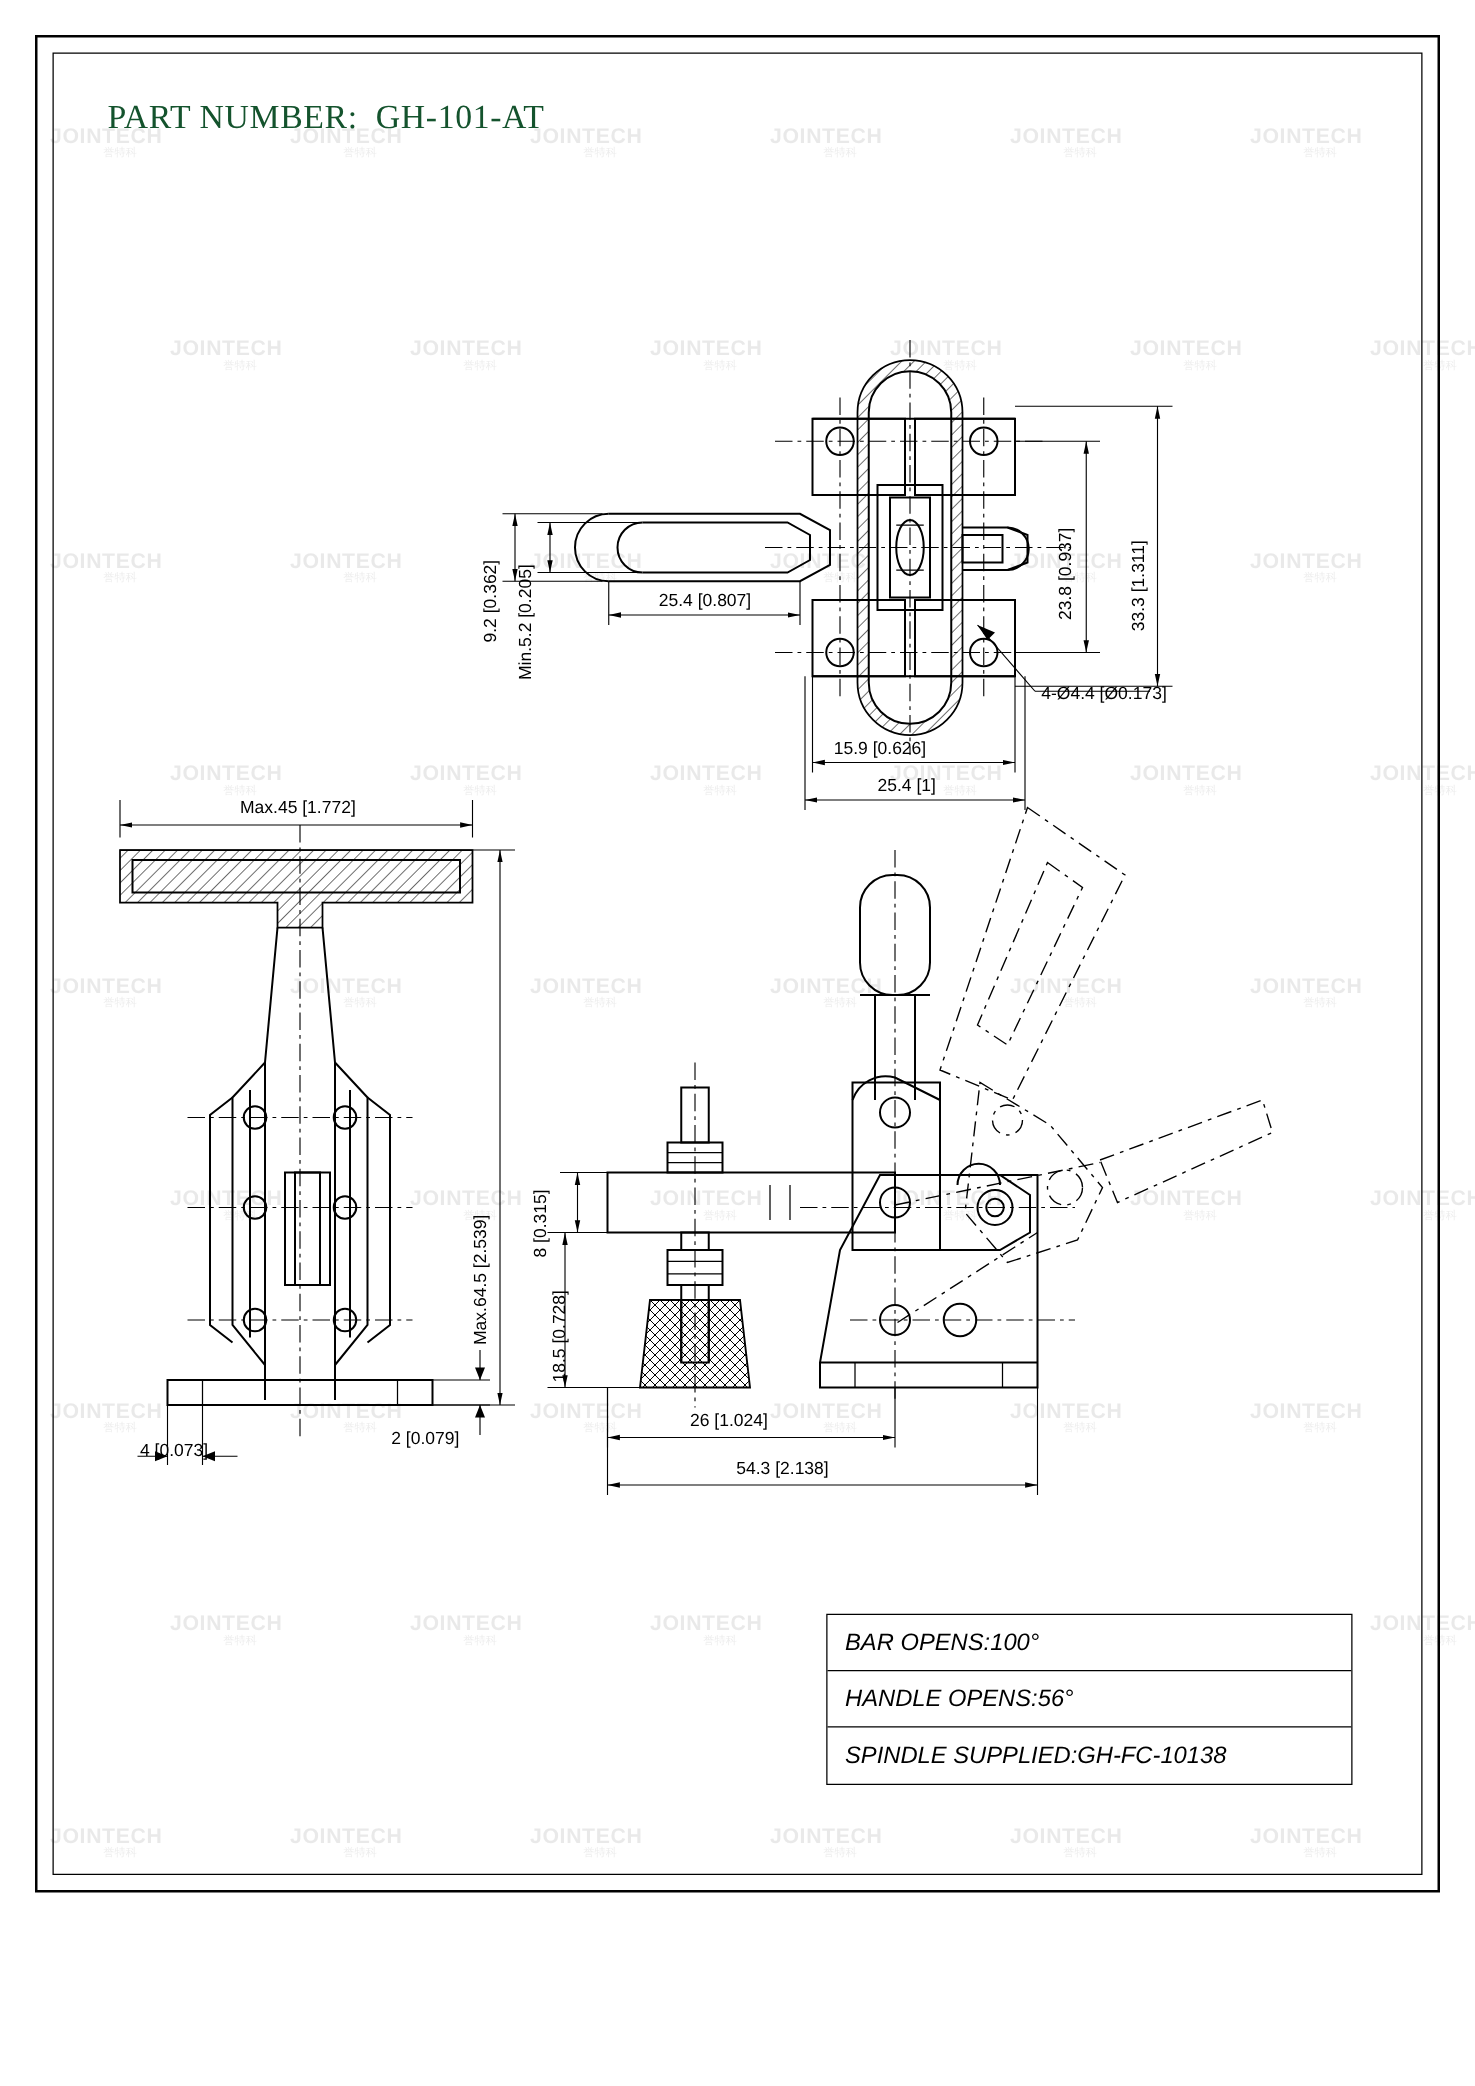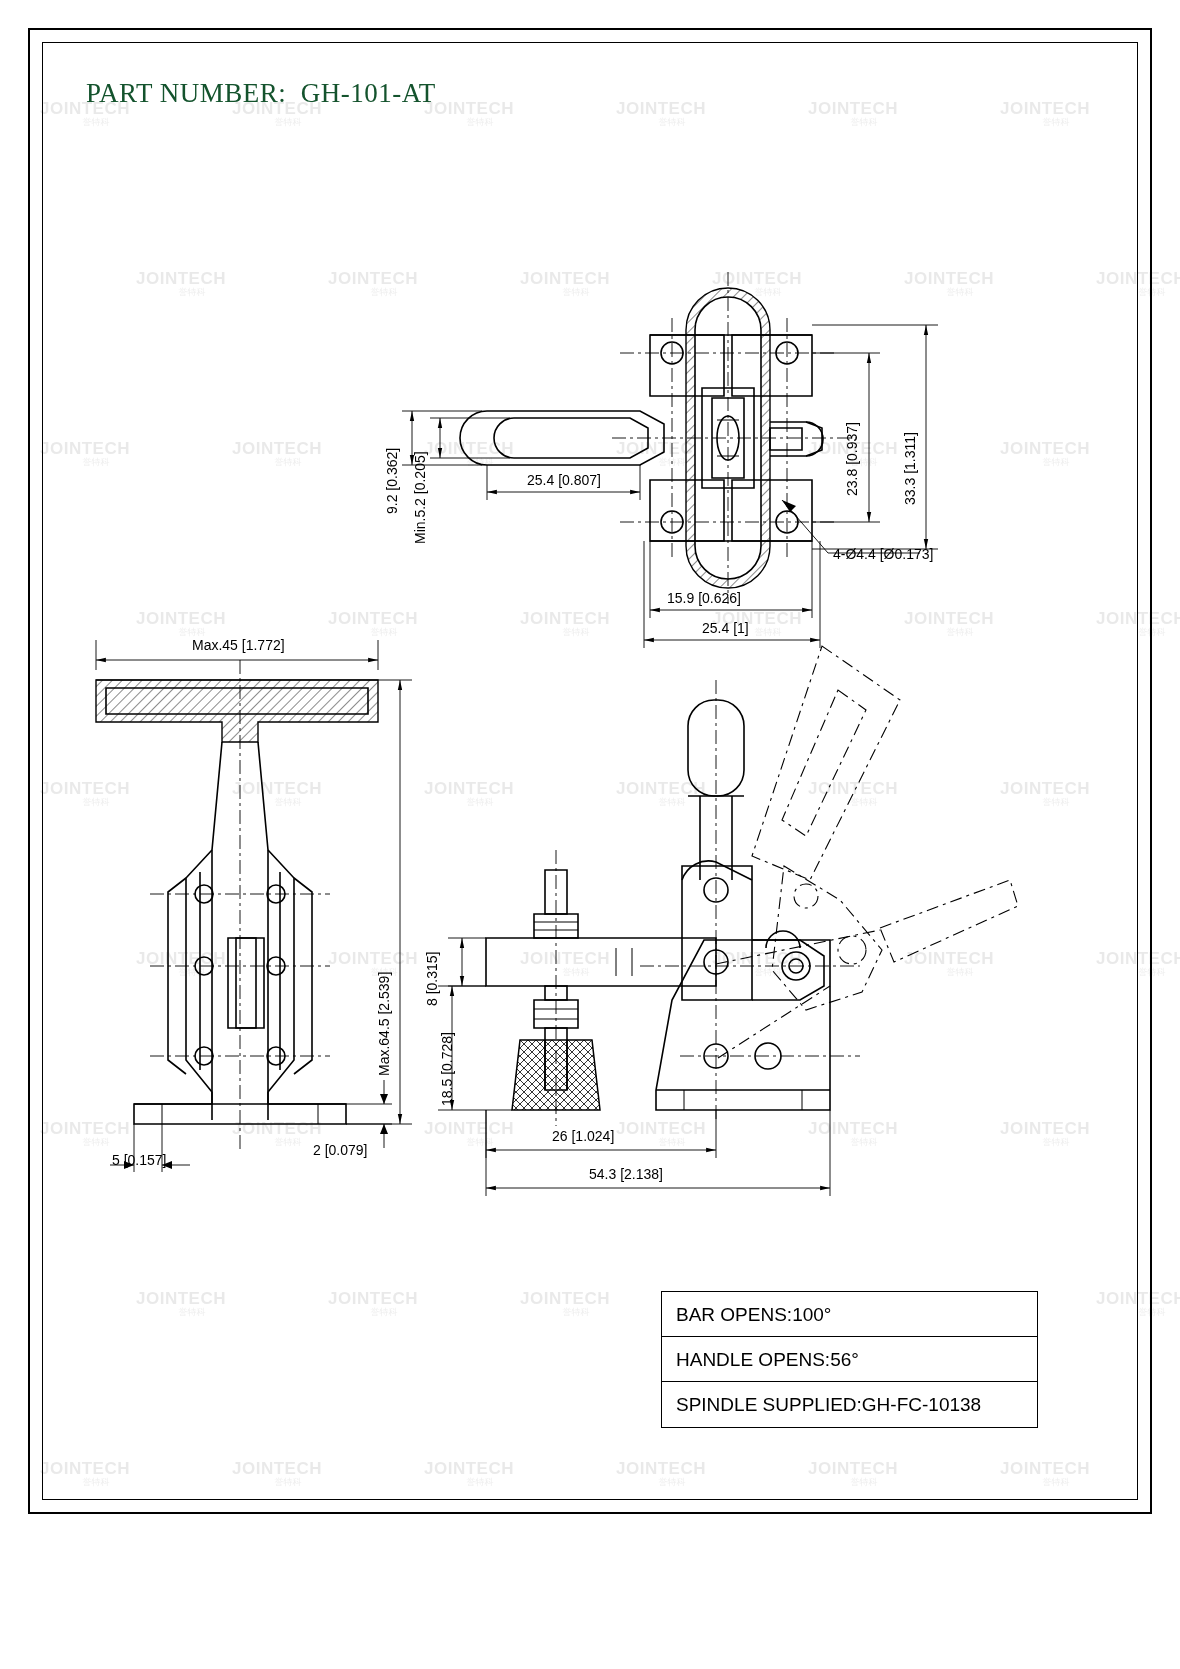--- a/index.html
+++ b/index.html
@@ -69,24 +69,25 @@
     font-size: 9px;
     color: #c3c3c3;
     text-align: center;
     line-height: 11px;
   }
   
   .notes {
     position: absolute;
     left: 661px;
     top: 1291px;
-    width: 377px;
+    width: 421px;
     border: 1.5px solid #000;
     box-sizing: border-box;
     background: #fff;
+    font-style: italic;
   }
   .notes .note-row {
     height: 45px;
     line-height: 45px;
     padding-left: 14px;
     font-size: 19px;
     color: #000;
     border-bottom: 1.5px solid #000;
     white-space: nowrap;
     box-sizing: border-box;
@@ -559,21 +560,21 @@
   <div class="dim rot" style="left:428px; top:528px;">Min.5.2 [0.205]</div>
   <div class="dim" style="left:527px; top:472px;">25.4 [0.807]</div>
   <div class="dim rot" style="left:860px; top:480px;">23.8 [0.937]</div>
   <div class="dim rot" style="left:918px; top:489px;">33.3 [1.311]</div>
   <div class="dim" style="left:833px; top:546px;">4-Ø4.4 [Ø0.173]</div>
   <div class="dim" style="left:667px; top:590px;">15.9 [0.626]</div>
   <div class="dim" style="left:689px; top:620px;margin-left:13px;">25.4 [1]</div>
 
   <div class="dim" style="left:192px; top:637px;">Max.45 [1.772]</div>
   <div class="dim rot" style="left:392px; top:1060px;">Max.64.5 [2.539]</div>
-  <div class="dim" style="left:112px; top:1152px;">5 [0.157]</div>
+  <div class="dim" style="left:112px; top:1152px;">4 [0.073]</div>
   <div class="dim" style="left:313px; top:1142px;">2 [0.079]</div>
 
   <div class="dim rot" style="left:440px; top:990px;">8 [0.315]</div>
   <div class="dim rot" style="left:455px; top:1090px;">18.5 [0.728]</div>
   <div class="dim" style="left:531px; top:1128px;margin-left:21px;">26 [1.024]</div>
   <div class="dim" style="left:589px; top:1166px;">54.3 [2.138]</div>
 
   <div class="notes">
     <div class="note-row">BAR OPENS:100°</div>
     <div class="note-row">HANDLE OPENS:56°</div>

